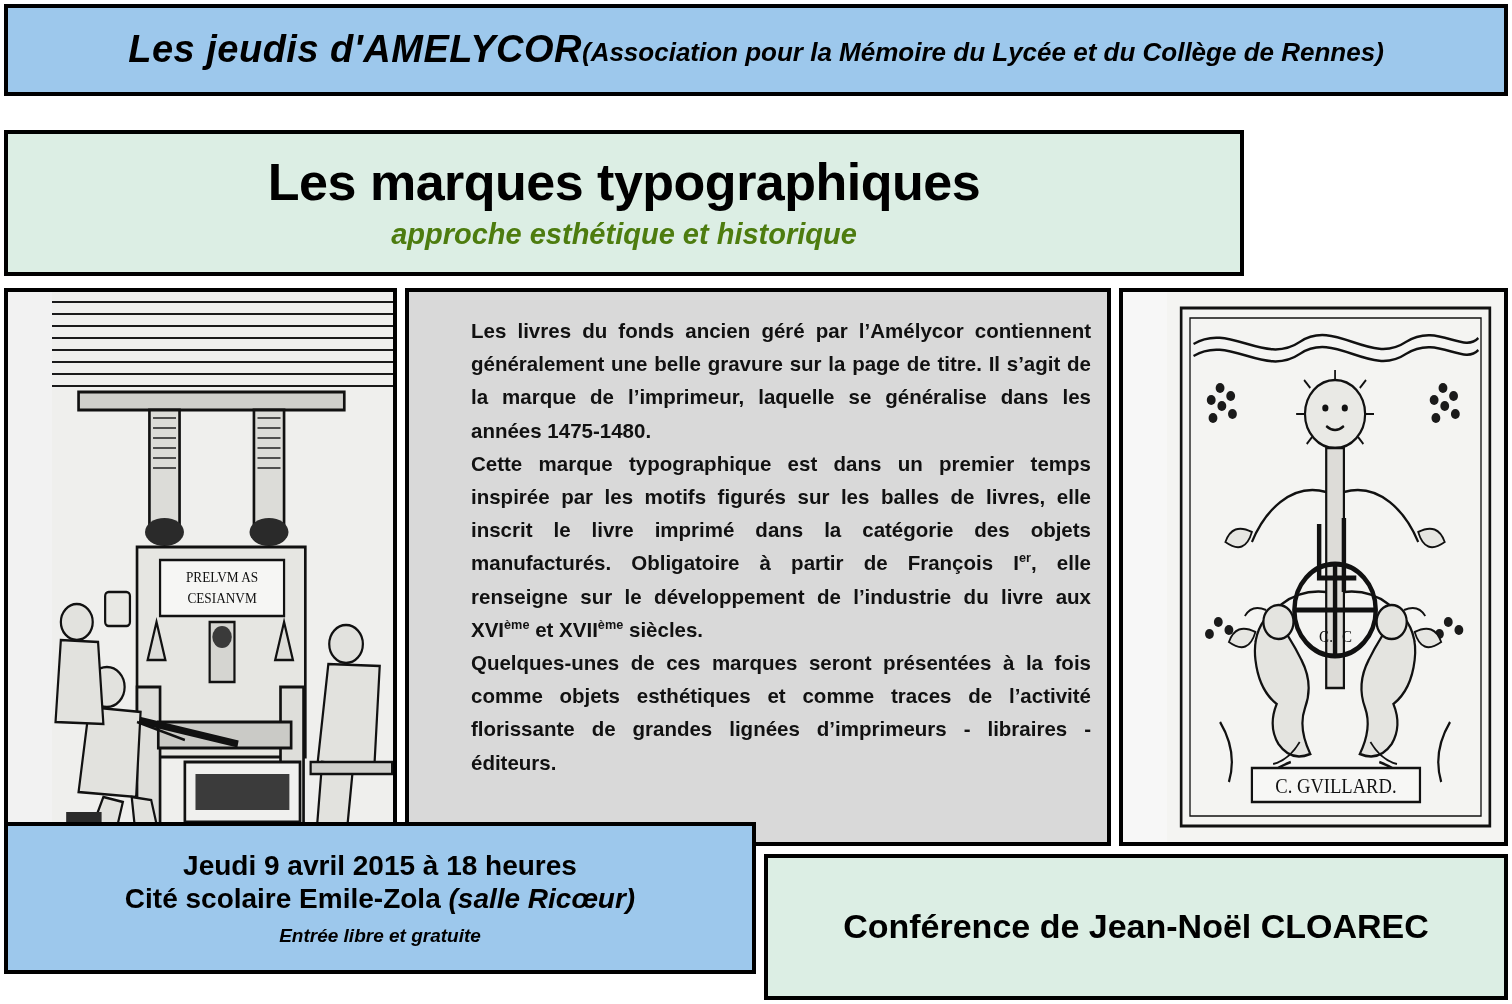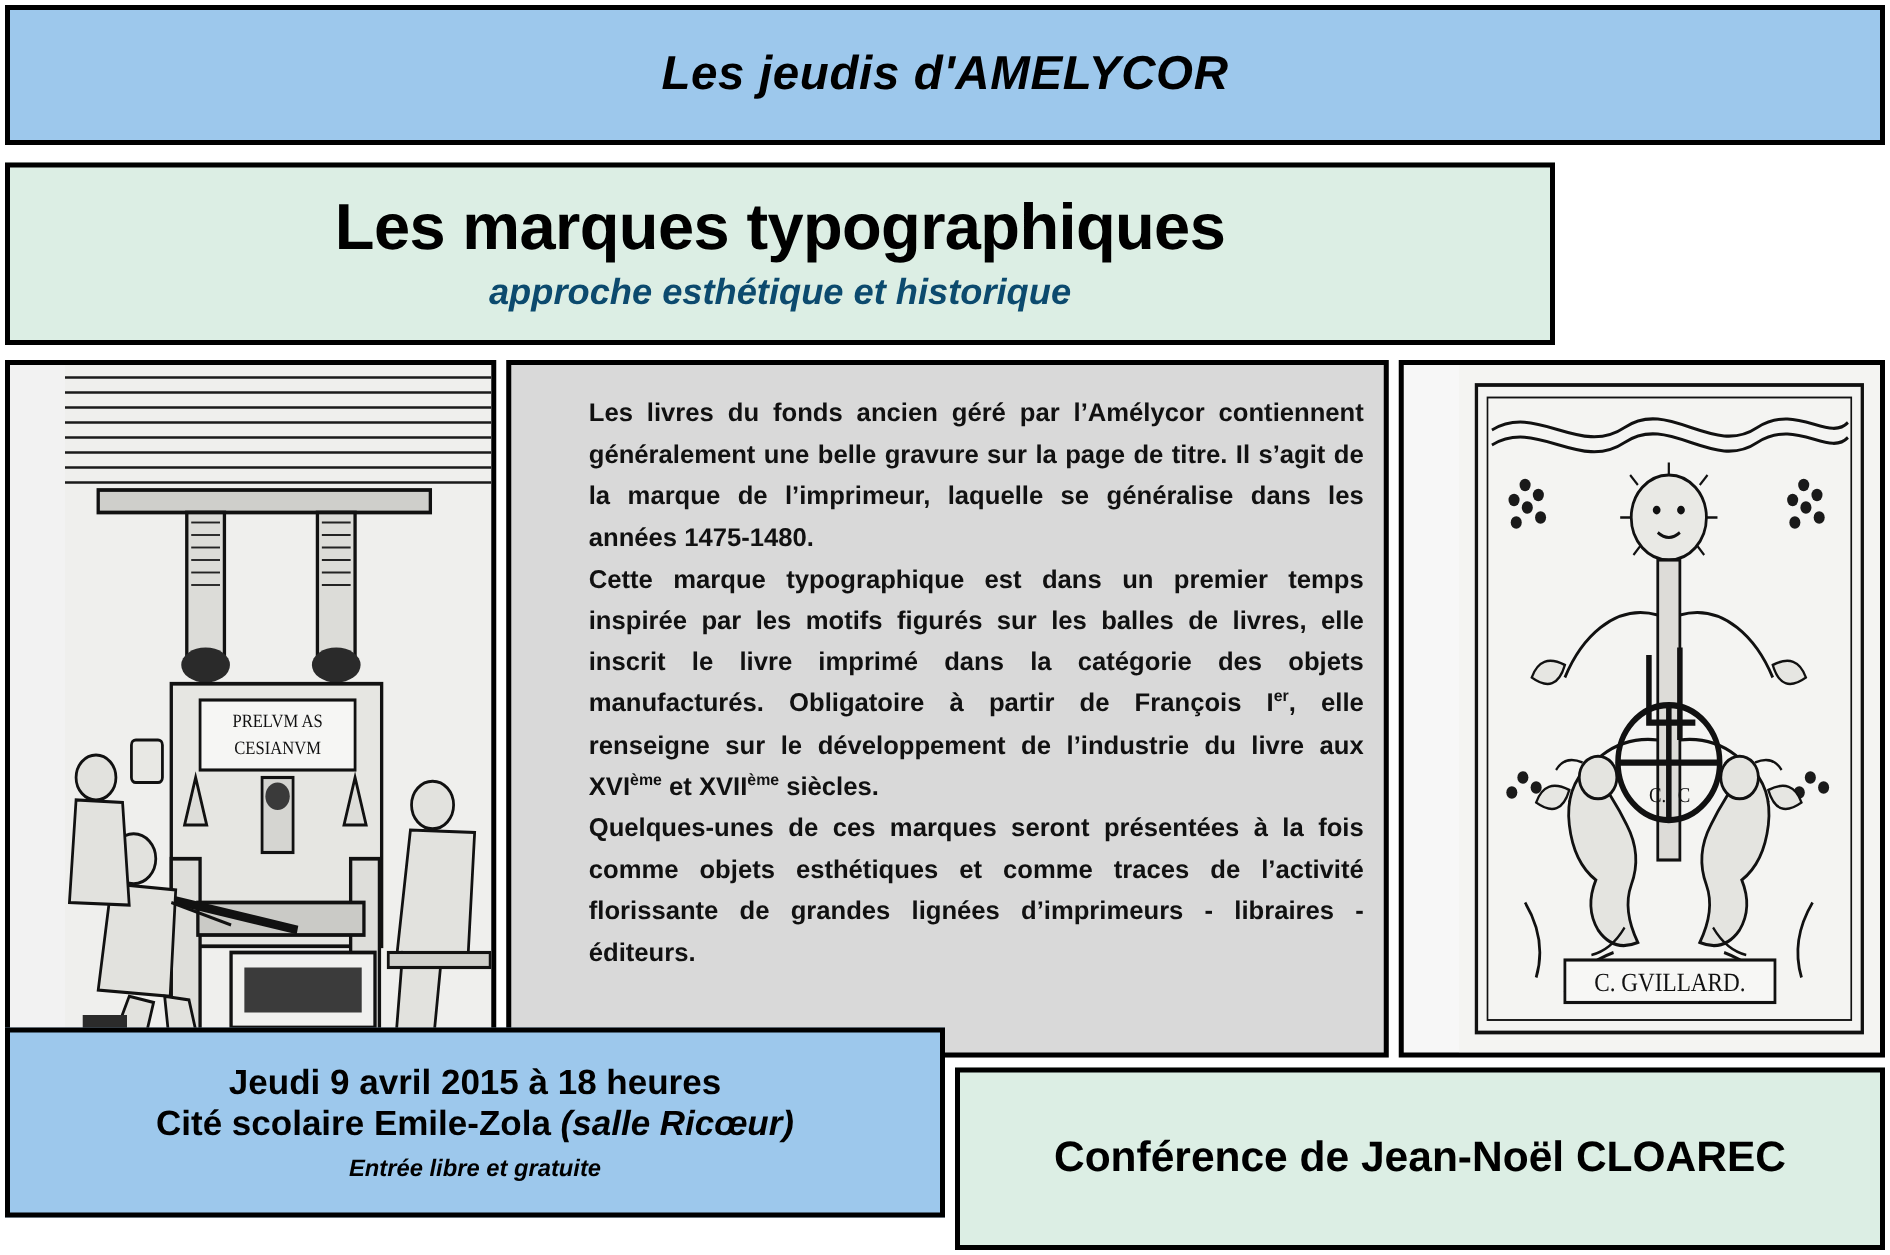--- a/index.html
+++ b/index.html
@@ -21,21 +21,21 @@
     box-sizing: border-box;
     background: #ffffff;
   }
 
   
   .header {
     position: absolute;
     left: 4px;
     top: 4px;
     width: 1504px;
-    height: 112px;
+    height: 92px;
     box-sizing: border-box;
     background: #9dc8ec;
     border: 4px solid #000000;
     display: flex;
     flex-direction: row;
     align-items: center;
     justify-content: center;
   }
   .header-title {
     font-size: 38px;
@@ -73,21 +73,21 @@
     font-size: 52px;
     font-weight: bold;
     color: #000000;
     line-height: 1.05;
     letter-spacing: -0.5px;
   }
   .main-subtitle {
     font-size: 29px;
     font-weight: bold;
     font-style: italic;
-    color: #0c4a6e;
+    color: #4d7c0f;
     margin-top: 8px;
   }
 
   
   .mid {
     position: absolute;
     left: 4px;
     top: 288px;
     width: 1504px;
     height: 558px;
@@ -176,20 +176,21 @@
     line-height: 1.1;
   }
 </style>
 </head>
 <body>
 
 <div class="poster">
 
   <div class="header">
     <div class="header-title">Les jeudis d'AMELYCOR</div>
+    <div class="header-sub">(Association pour la Mémoire du Lycée et du Collège de Rennes)</div>
   </div>
 
   <div class="title-band">
     <div class="main-title">Les marques typographiques</div>
     <div class="main-subtitle">approche esthétique et historique</div>
   </div>
 
   <div class="mid">
 
     <div class="panel panel-left">

